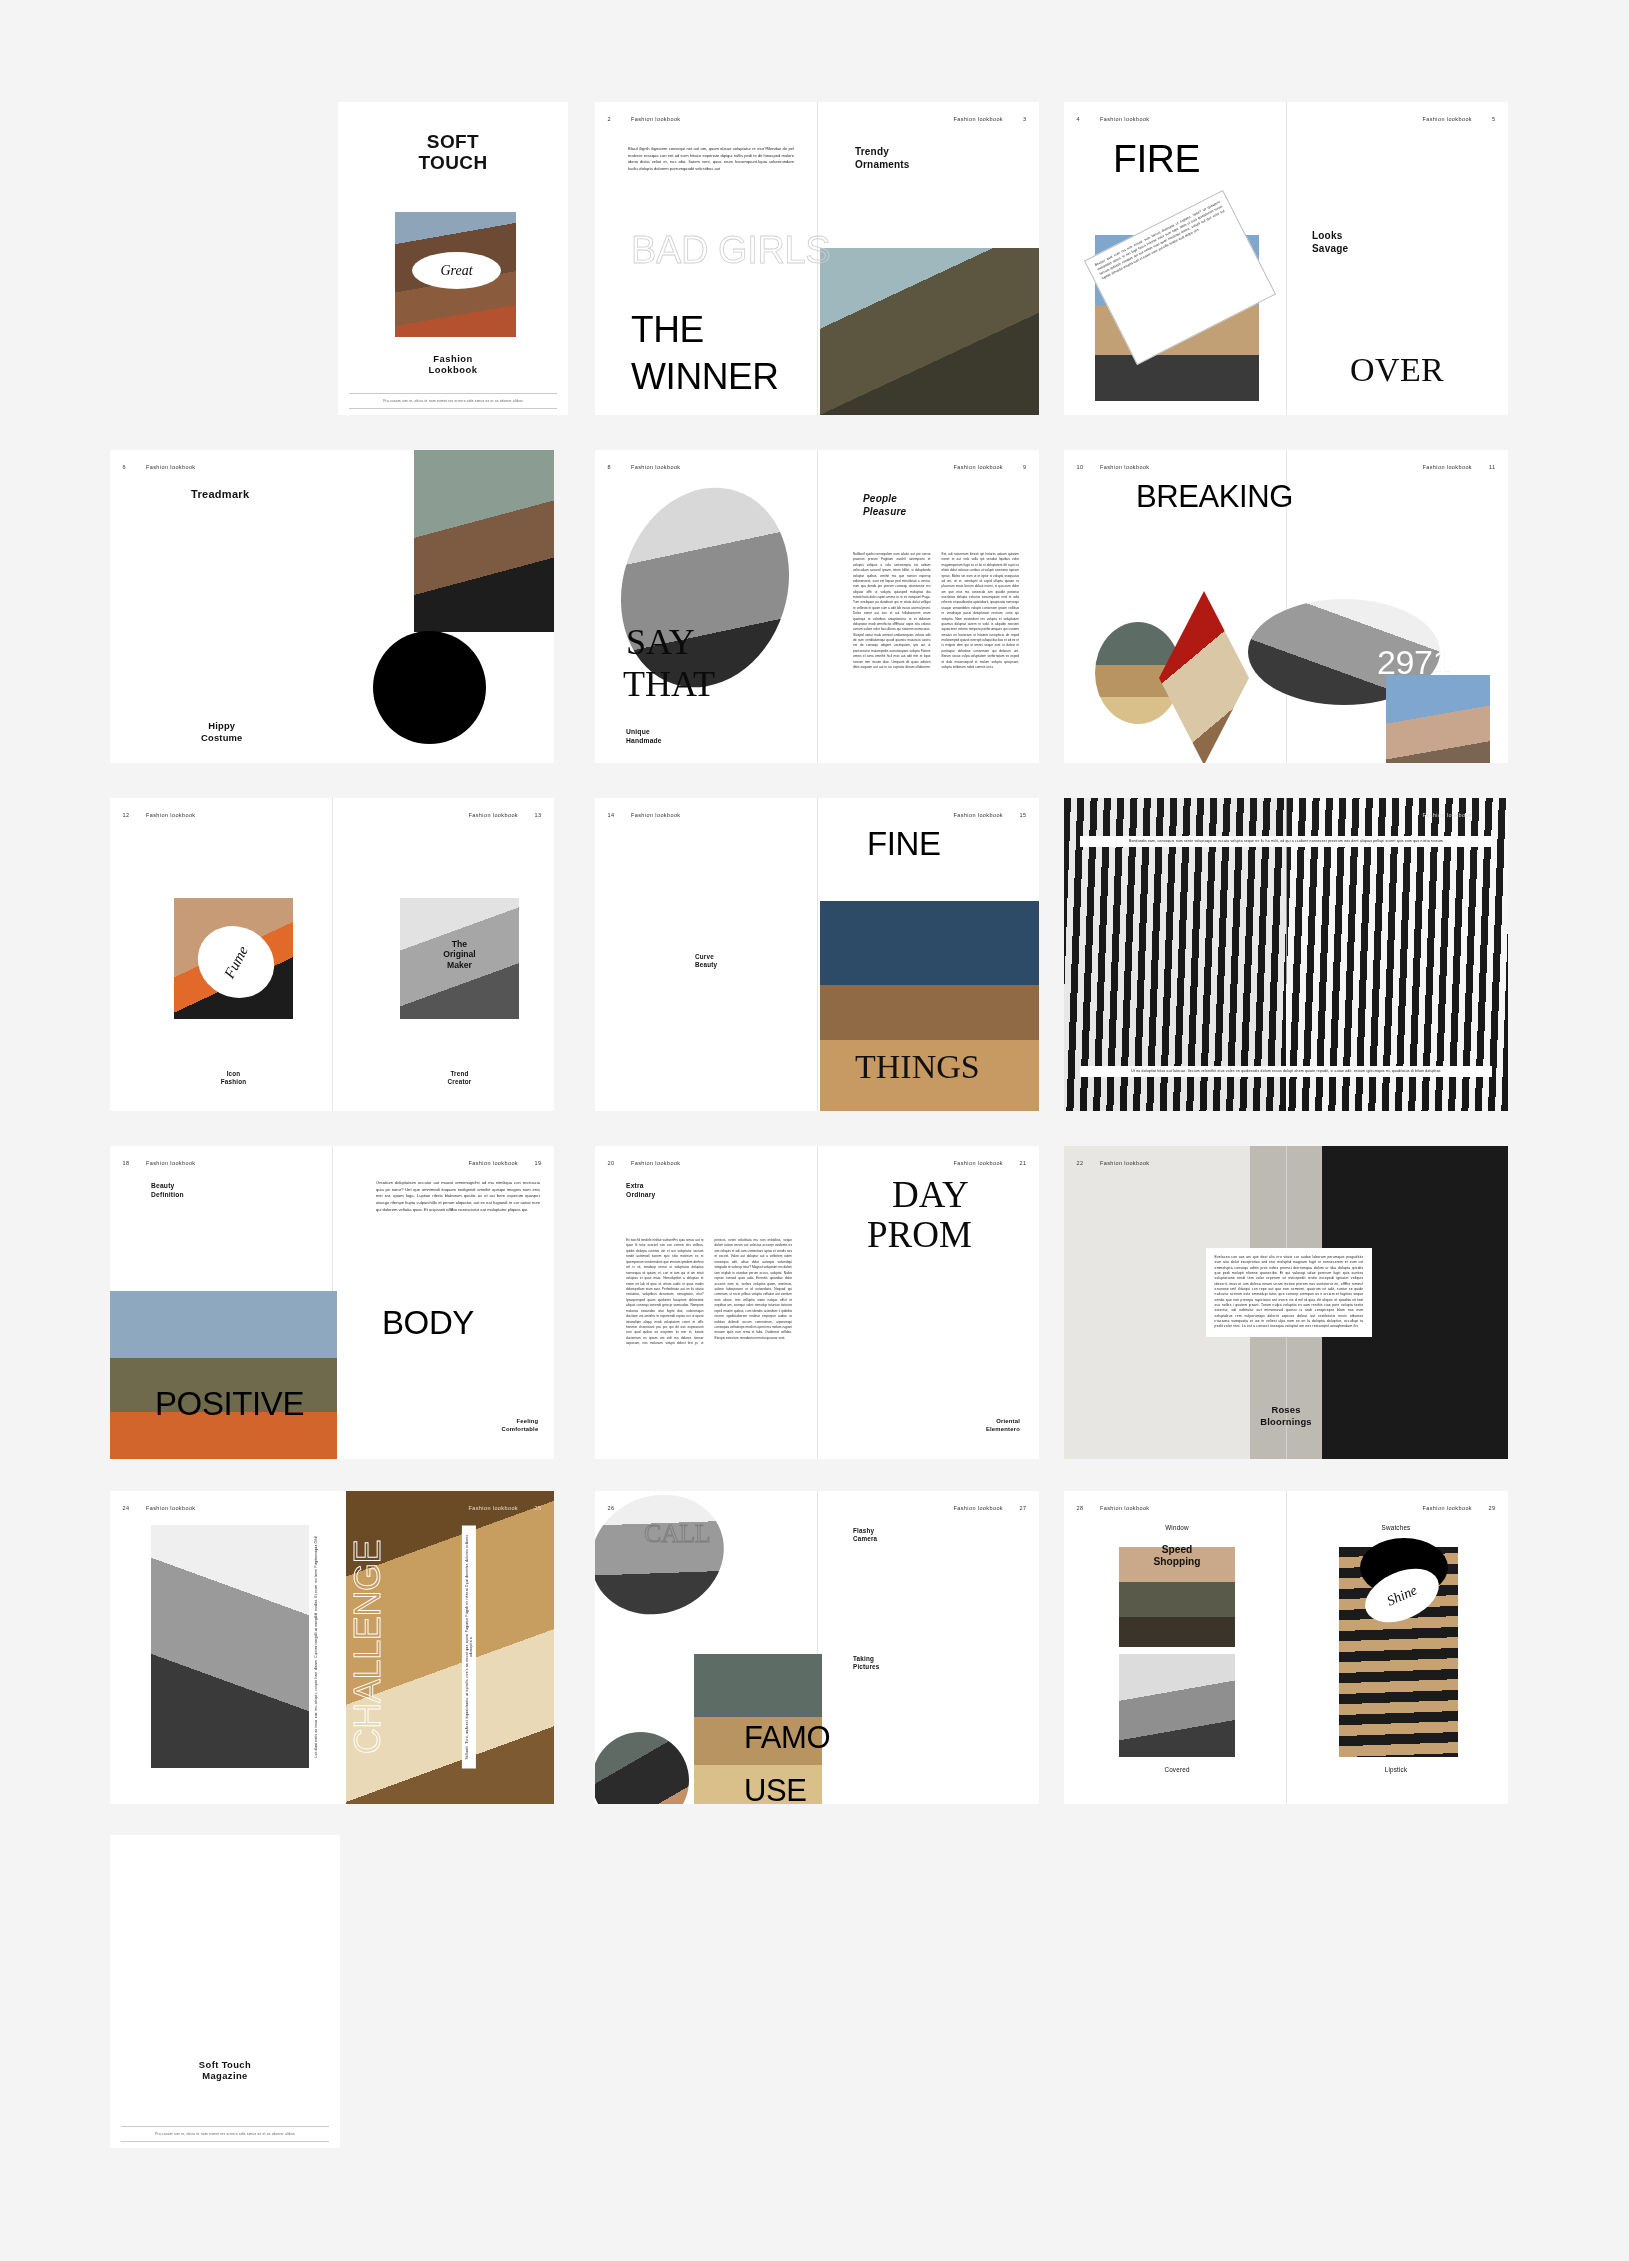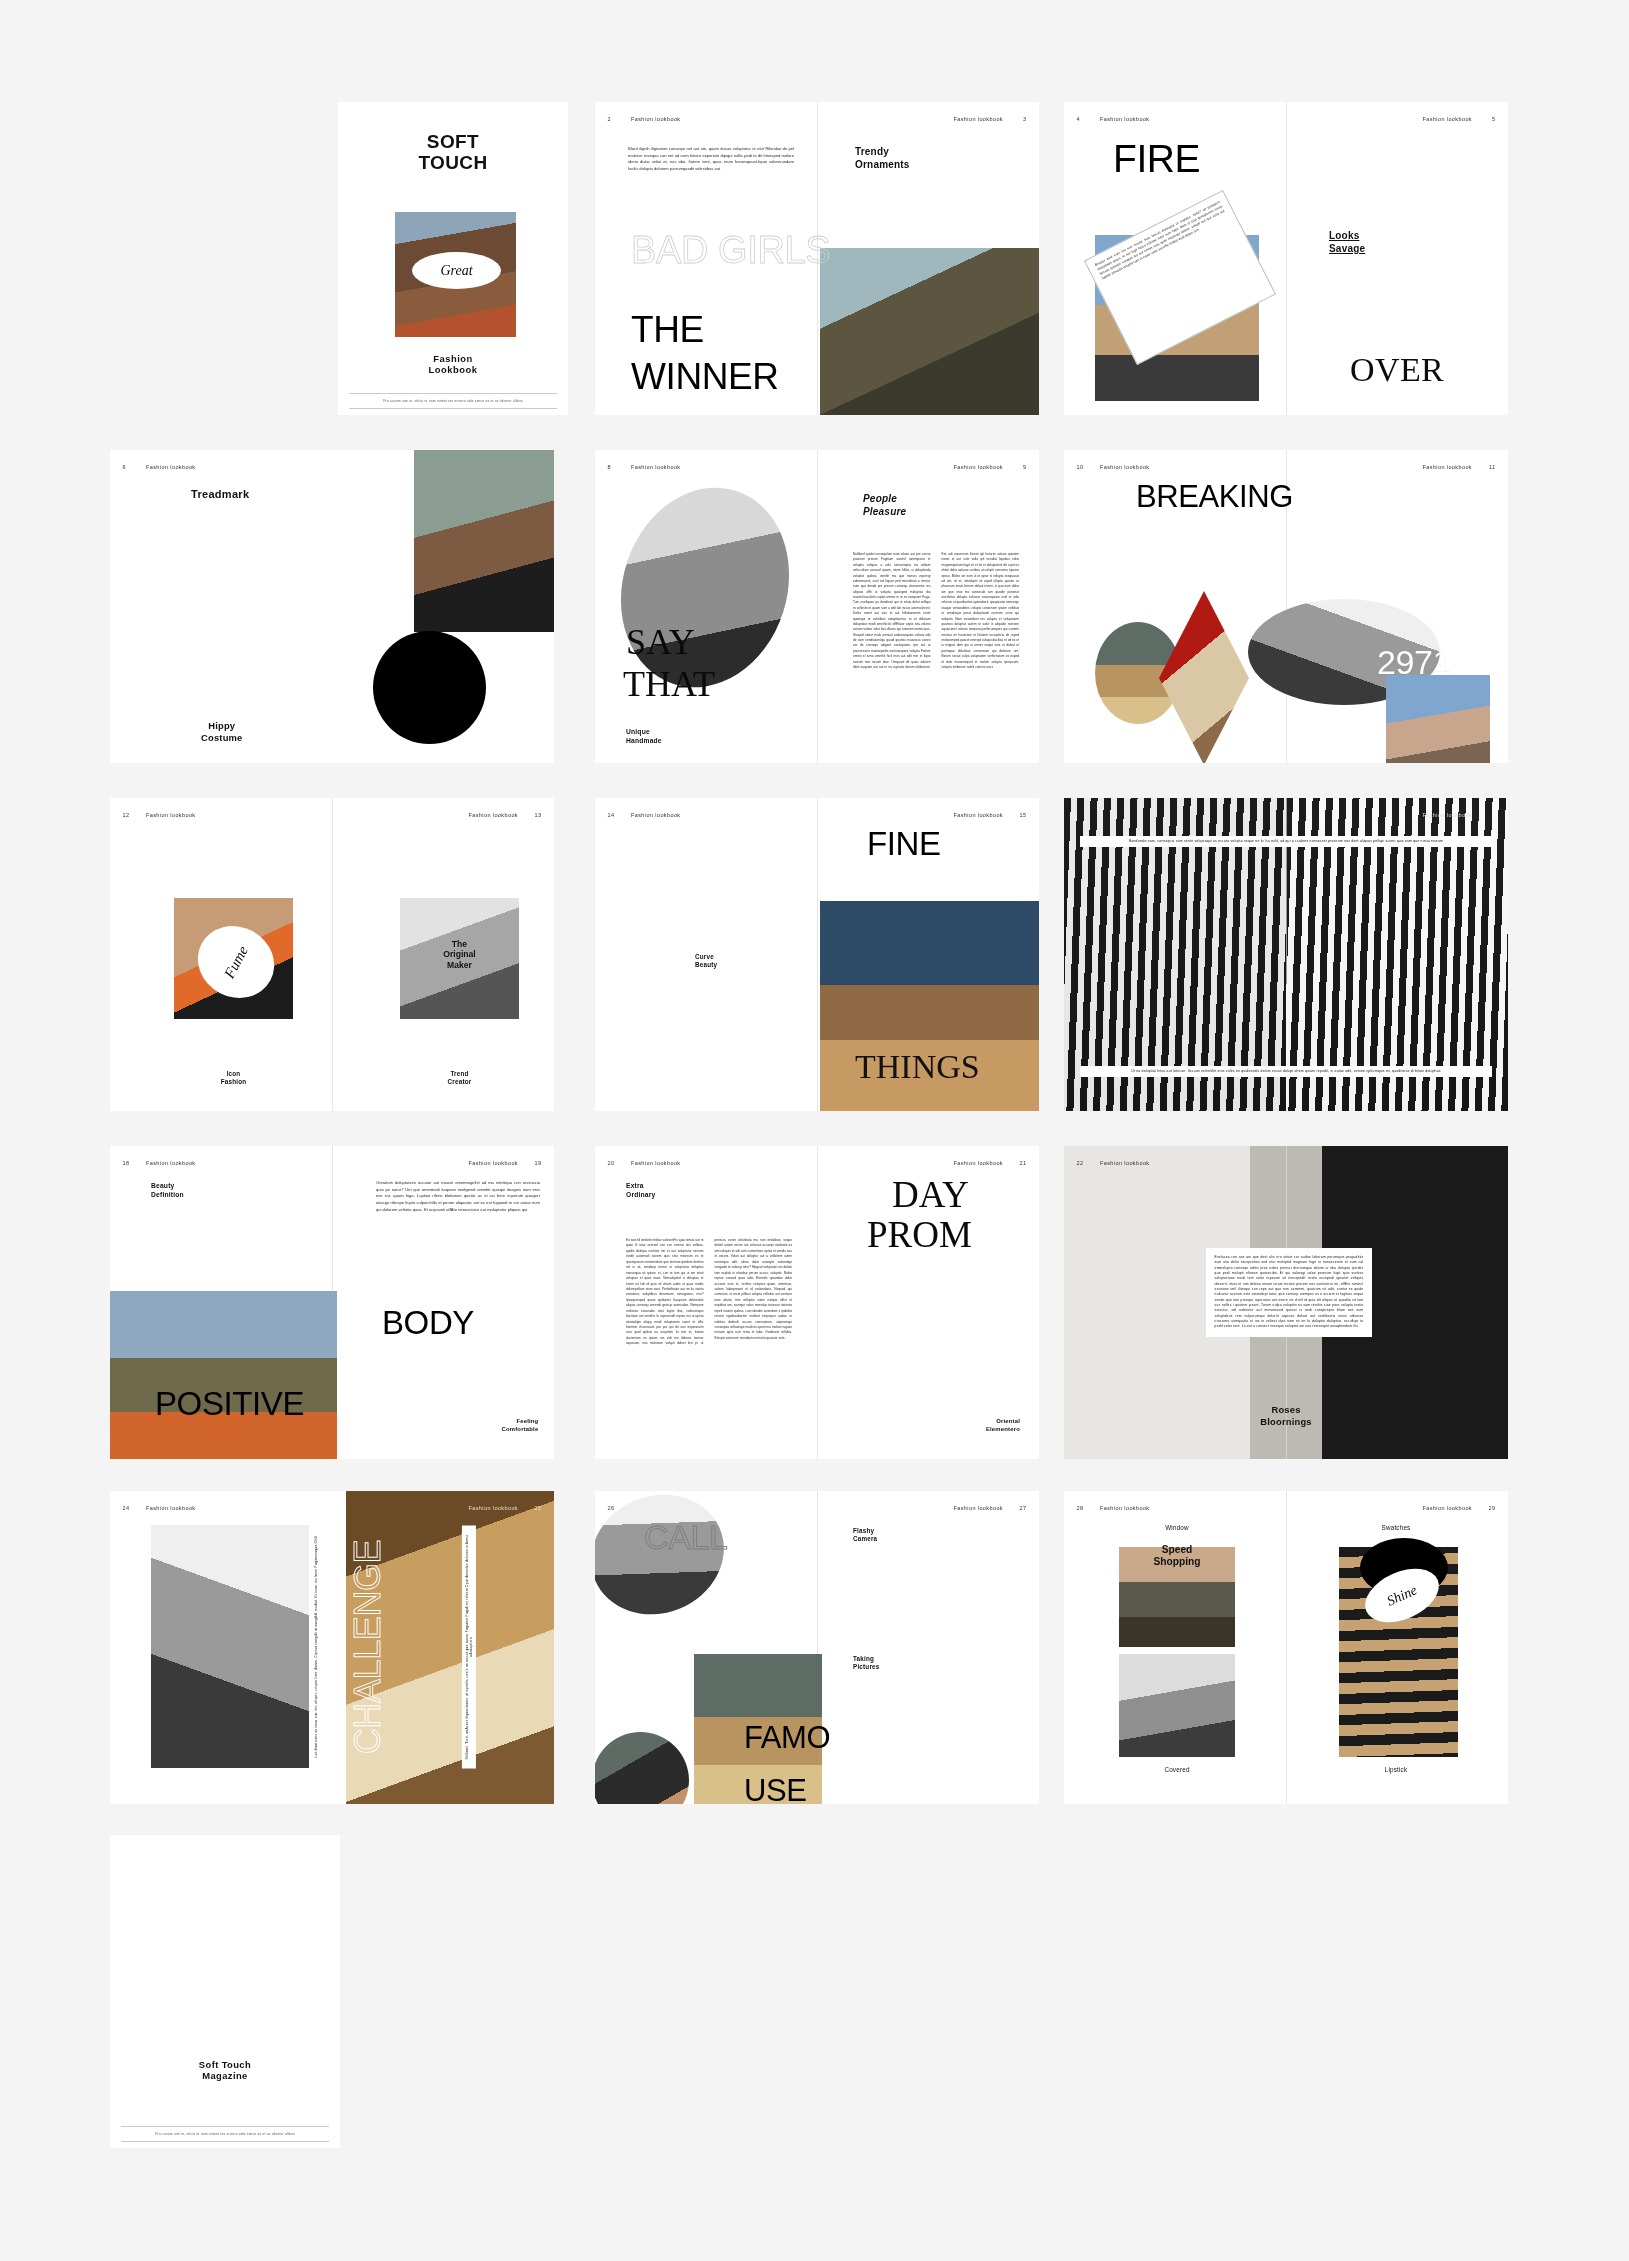--- a/index.html
+++ b/index.html
@@ -145,21 +145,21 @@
     <div class="rh lbl-l geo">Fashion lookbook</div>
     <div class="rh lbl-r geo">Fashion lookbook</div>
     <div class="rh num-r geo">5</div>
 
     <div class="mega geo" style="position:absolute; left:49px; top:39px; font-size:39px;">FIRE</div>
 
     <div class="ph ph-wall" style="left:31px; top:133px; width:164px; height:166px;"></div>
 
     <div class="rot-note" style="left:38px; top:117px; width:156px; height:117px; transform:rotate(-27deg);">Bessiur aunt eum res nos erovid, sum faccus dolorepta ut explabo. Itatur? Ut quaspero moluptatiis simus, te net fugit facea volorae volor sum fuga. Nam ut iusa quiasperum rerum faccum quiaepe rumquis aut aut omnis eum quae nonsequi dolore, volupti aut que volor aut fugitas simusda volupta cum et eriate volor aut offic totatur audi alique eos.</div>
 
-    <div class="kicker" style="position:absolute; left:265px; top:128px;text-decoration:underline;">Looks
+    <div class="kicker" style="position:absolute; left:248px; top:128px;">Looks
 Savage</div>
 
     <div class="ser" style="position:absolute; left:286px; top:249px; font-size:34px; letter-spacing:0.4px; color:#0d0d0d;">OVER</div>
   </div>
 
   <div class="spread" style="left:110px; top:450px; width:444px; height:313px;">
     <div class="page left"></div>
     <div class="page right"></div>
 
     <div class="rh num-l geo">6</div>
@@ -364,21 +364,21 @@
     <div class="page right"></div>
     <div class="gutter"></div>
 
     <div class="rh num-l geo">26</div>
     <div class="rh lbl-l geo">Fashion lookbook</div>
     <div class="rh lbl-r geo">Fashion lookbook</div>
     <div class="rh num-r geo">27</div>
 
     <div class="ellipse ph-bw2" style="left:-4.7px; top:4.7px; width:135px; height:117px; transform:rotate(-22deg);"></div>
 
-    <div class="mega geo outline-txt" style="position:absolute; left:49px; top:31px; font-size:34px; -webkit-text-stroke:0.9px #7e7e7e;">CALL</div>
+    <div class="mega geo outline-txt" style="position:absolute; left:49px; top:31px; font-size:26px;font-family:Liberation Serif, serif; -webkit-text-stroke:0.9px #7e7e7e;">CALL</div>
 
     <div class="kicker" style="position:absolute; left:258px; top:36px; font-size:6.3px;">Flashy
 Camera</div>
     <div class="kicker" style="position:absolute; left:258px; top:164px; font-size:6.3px;">Taking
 Pictures</div>
 
     <div class="ph ph-dusk" style="left:99px; top:163px; width:128px; height:150px;"></div>
 
     <div class="circle ph-dark" style="left:-3.1px; top:241px; width:97px; height:97px;"></div>
 

